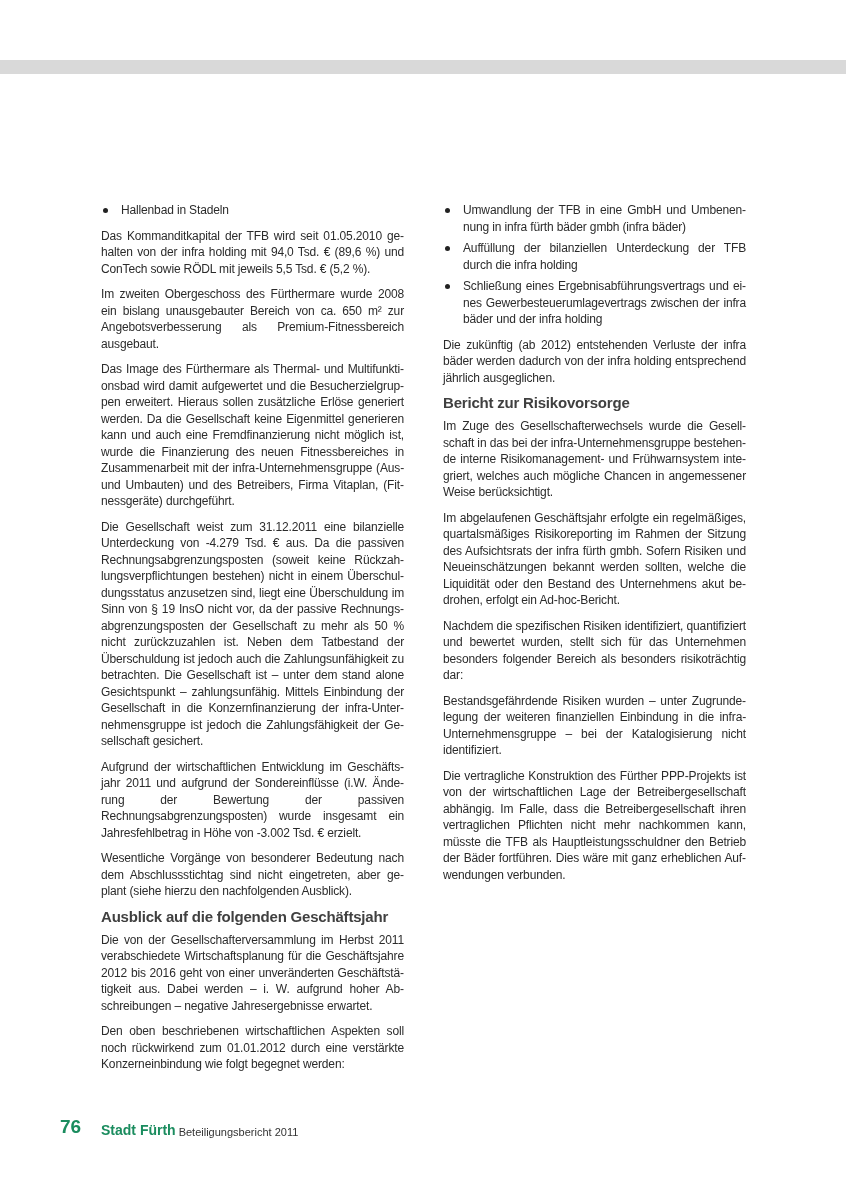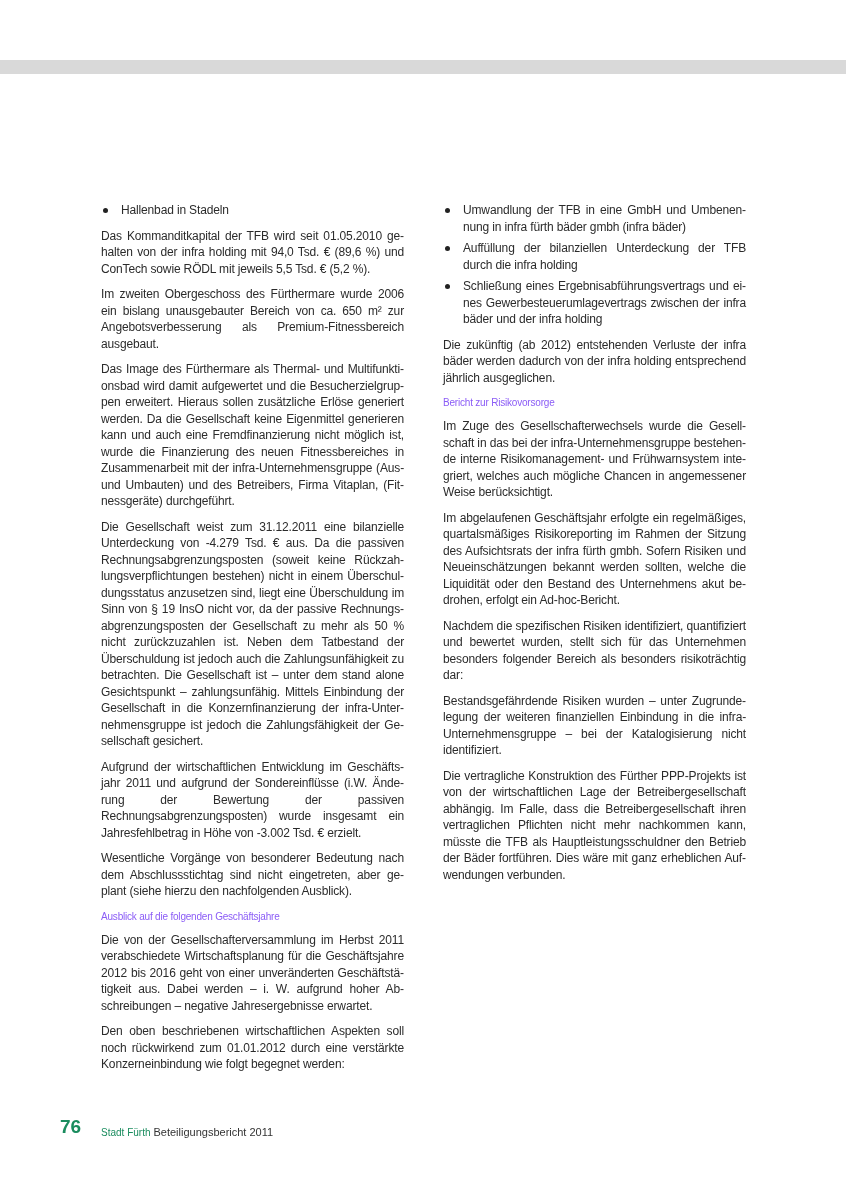--- a/index.html
+++ b/index.html
@@ -4,45 +4,45 @@
 <style>
   html, body { margin: 0; padding: 0; background: #ffffff; }
   body { width: 846px; height: 1197px; position: relative; overflow: hidden;
          font-family: "Liberation Sans", sans-serif; color: #2b2b2b; }
   .top-bar { position: absolute; left: 0; top: 60px; width: 846px; height: 14px; background: #d9d9d9; }
   .col { position: absolute; top: 194px; font-size: 12px; line-height: 16.5px;
          text-align: justify; letter-spacing: -0.15px; margin-top: 8px; }
   .col-left { left: 101px; width: 303px; }
   .col-right { left: 443px; width: 303px; }
   .col p { margin: 0 0 9px 0; hyphens: manual; }
-  .col h2 { margin: 0 0 7px 0; font-size: 10px; font-weight: normal; color: #8b5cf6; line-height: 16px; letter-spacing: -0.2px; }
+  .col h2 { margin: 0 0 7px 0; font-size: 15px; font-weight: bold; color: #404040; line-height: 16px; letter-spacing: -0.2px; }
   ul.bullets { list-style: none; margin: 0 0 9px 0; padding: 0; }
   ul.bullets li { position: relative; padding-left: 20px; margin-bottom: 5px; text-align: justify; }
   ul.bullets li .dot { position: absolute; left: 2px; top: 6px; width: 5px; height: 5px; border-radius: 50%; background: #222; }
   .footer { position: absolute; left: 60px; top: 1116px; display: flex; align-items: flex-end; }
   .page-num { font-size: 19px; font-weight: bold; color: #1a8c5e; width: 41px; }
-  .footer-brand { font-size: 10px; font-weight: normal; color: #1a8c5e; margin-right: 3px; }
+  .footer-brand { font-size: 14px; font-weight: bold; color: #1a8c5e; margin-right: 3px; }
   .footer-title { font-size: 11px; color: #333; }
 </style>
 </head>
 <body>
 
 <div class="top-bar"></div>
 
 <div class="col col-left">
   <ul class="bullets">
     <li><span class="dot"></span><span>Hallenbad in Stadeln</span></li>
   </ul>
   <p>Das Kommanditkapital der TFB wird seit 01.05.2010 ge­halten von der infra holding mit 94,0 Tsd. € (89,6 %) und ConTech sowie RÖDL mit jeweils 5,5 Tsd. € (5,2 %).</p>
-  <p>Im zweiten Obergeschoss des Fürthermare wurde 2006 ein bislang unausgebauter Bereich von ca. 650 m² zur Angebotsverbesserung als Premium-Fitnessbereich ausge­baut.</p>
+  <p>Im zweiten Obergeschoss des Fürthermare wurde 2008 ein bislang unausgebauter Bereich von ca. 650 m² zur Angebotsverbesserung als Premium-Fitnessbereich ausge­baut.</p>
   <p>Das Image des Fürthermare als Thermal- und Multifunkti­onsbad wird damit aufgewertet und die Besucherzielgrup­pen erweitert. Hieraus sollen zusätzliche Erlöse generiert werden. Da die Gesellschaft keine Eigenmittel generieren kann und auch eine Fremdfinanzierung nicht möglich ist, wurde die Finanzierung des neuen Fitnessbereiches in Zu­sammenarbeit mit der infra-Unternehmensgruppe (Aus- und Umbauten) und des Betreibers, Firma Vitaplan, (Fit­nessgeräte) durchgeführt.</p>
   <p>Die Gesellschaft weist zum 31.12.2011 eine bilanzielle Unterdeckung von -4.279 Tsd. € aus. Da die passiven Rechnungsabgrenzungsposten (soweit keine Rückzah­lungsverpflichtungen bestehen) nicht in einem Überschul­dungsstatus anzusetzen sind, liegt eine Überschuldung im Sinn von § 19 InsO nicht vor, da der passive Rechnungs­abgrenzungsposten der Gesellschaft zu mehr als 50 % nicht zurückzuzahlen ist. Neben dem Tatbestand der Überschuldung ist jedoch auch die Zahlungsunfähigkeit zu betrachten. Die Gesellschaft ist – unter dem stand alone Gesichtspunkt – zahlungsunfähig. Mittels Einbindung der Gesellschaft in die Konzernfinanzierung der infra-Unter­nehmensgruppe ist jedoch die Zahlungsfähigkeit der Ge­sellschaft gesichert.</p>
   <p>Aufgrund der wirtschaftlichen Entwicklung im Geschäfts­jahr 2011 und aufgrund der Sondereinflüsse (i.W. Ände­rung der Bewertung der passiven Rechnungsabgrenzungs­posten) wurde insgesamt ein Jahresfehlbetrag in Höhe von -3.002 Tsd. € erzielt.</p>
   <p>Wesentliche Vorgänge von besonderer Bedeutung nach dem Abschlussstichtag sind nicht eingetreten, aber ge­plant (siehe hierzu den nachfolgenden Ausblick).</p>
-  <h2>Ausblick auf die folgenden Geschäftsjahre</h2>
+  <h2>Ausblick auf die folgenden Geschäftsjahr</h2>
   <p>Die von der Gesellschafterversammlung im Herbst 2011 verabschiedete Wirtschaftsplanung für die Geschäftsjahre 2012 bis 2016 geht von einer unveränderten Geschäftstä­tigkeit aus. Dabei werden – i. W. aufgrund hoher Ab­schreibungen – negative Jahresergebnisse erwartet.</p>
   <p>Den oben beschriebenen wirtschaftlichen Aspekten soll noch rückwirkend zum 01.01.2012 durch eine verstärkte Konzerneinbindung wie folgt begegnet werden:</p>
 </div>
 
 <div class="col col-right">
   <ul class="bullets">
     <li><span class="dot"></span><span>Umwandlung der TFB in eine GmbH und Umbenen­nung in infra fürth bäder gmbh (infra bäder)</span></li>
     <li><span class="dot"></span><span>Auffüllung der bilanziellen Unterdeckung der TFB durch die infra holding</span></li>
     <li><span class="dot"></span><span>Schließung eines Ergebnisabführungsvertrags und ei­nes Gewerbesteuerumlagevertrags zwischen der infra bäder und der infra holding</span></li>
   </ul>

